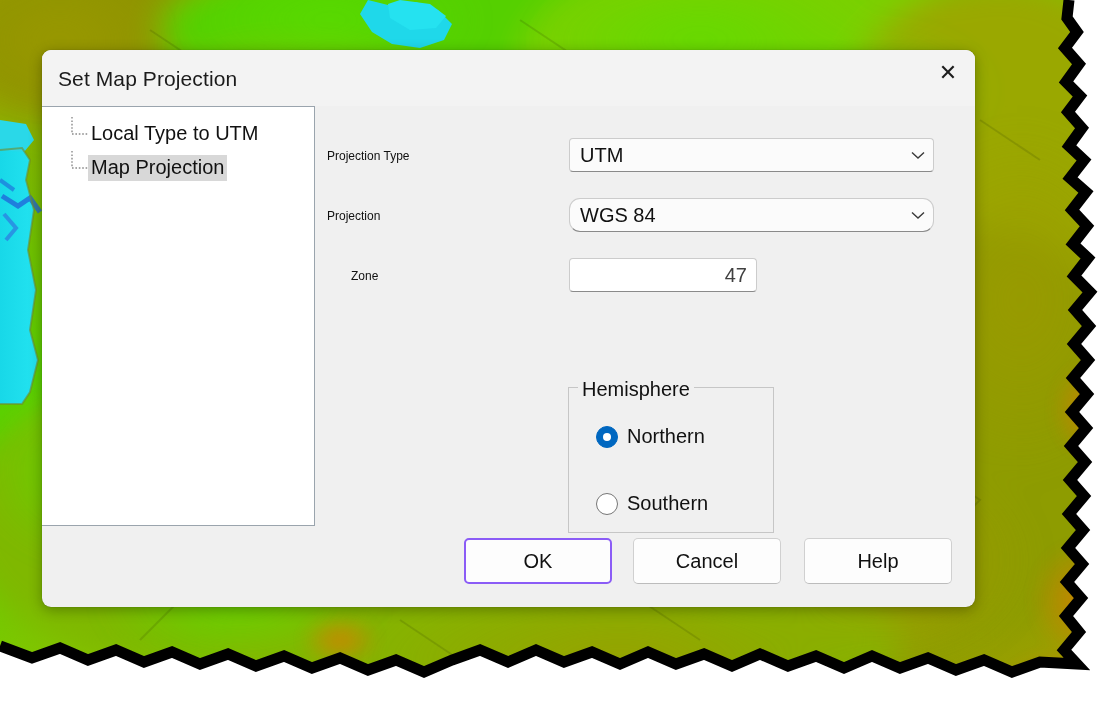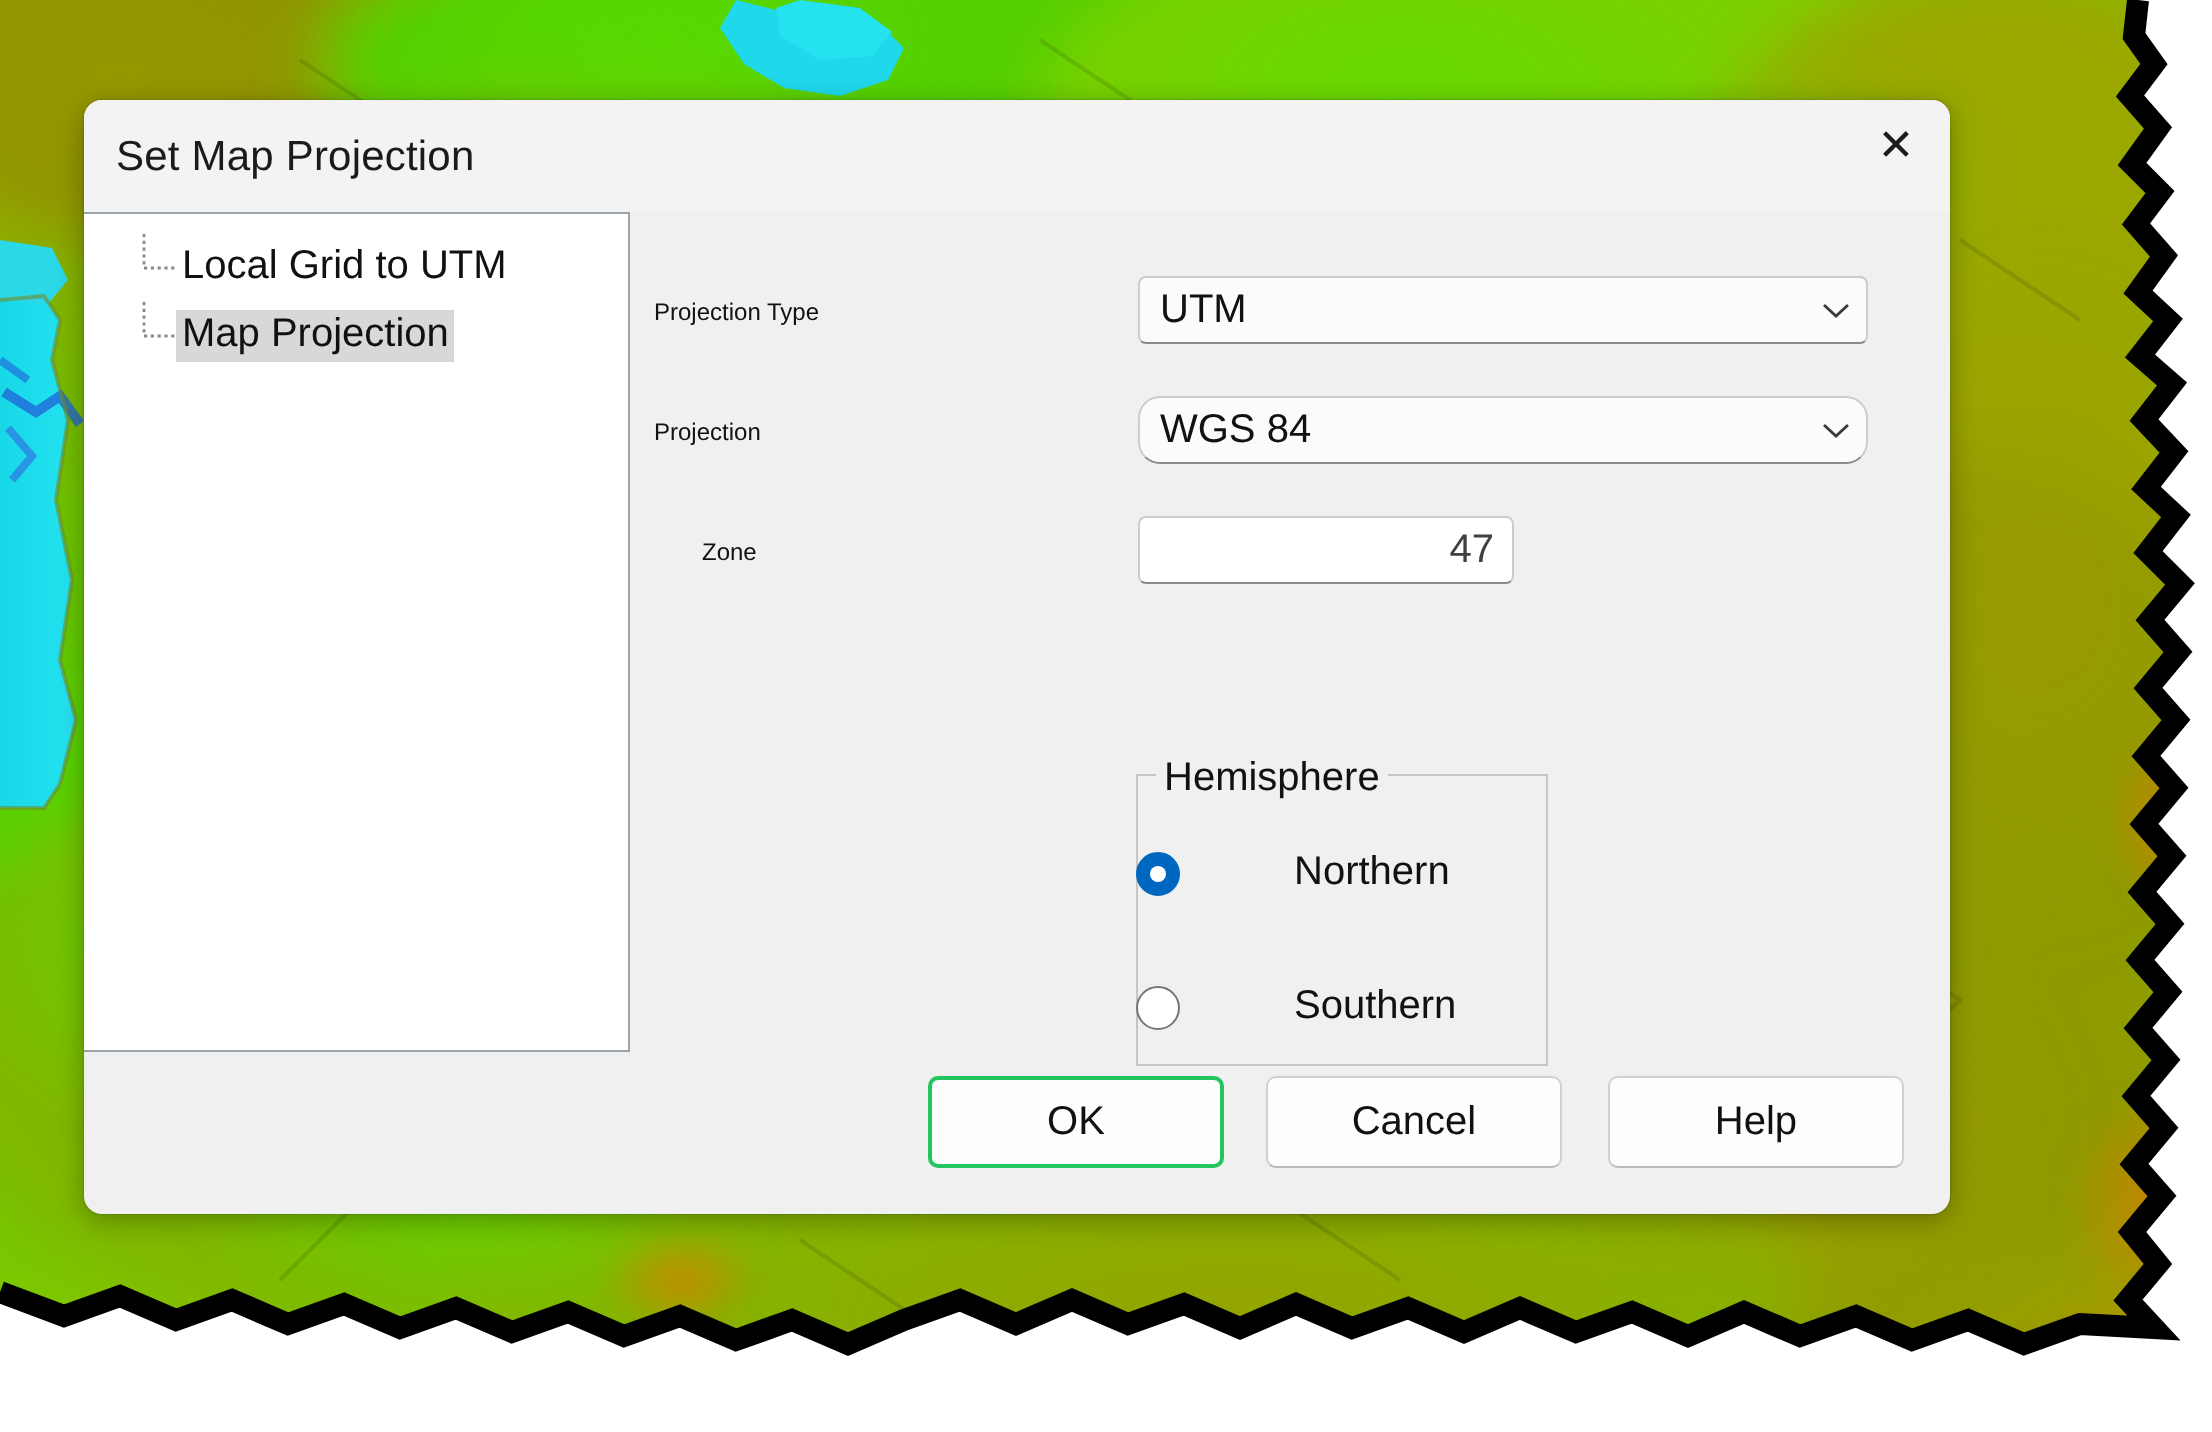--- a/index.html
+++ b/index.html
@@ -191,25 +191,24 @@
     position: absolute;
     left: 10px; top: 0px;
     background: #f0f0f0;
     padding: 0 4px;
     font-size: 20px;
     color: #111111;
     white-space: nowrap;
   }
   .radio-row {
     position: absolute;
-    left: 0;
+    left: 28px;
     display: flex;
     align-items: center;
     cursor: default;
-    gap: 48px;
   }
   .radio-mark {
     width: 22px; height: 22px;
     border-radius: 50%;
     border: 1.5px solid #767676;
     background: #ffffff;
     display: flex;
     align-items: center;
     justify-content: center;
     flex: none;
@@ -247,21 +246,21 @@
     border-bottom: 1px solid #bcbcbc;
     border-radius: 5px;
     display: flex;
     align-items: center;
     justify-content: center;
     font-size: 20px;
     color: #111111;
     cursor: default;
   }
   .dlg-button.default {
-    border: 2px solid #22c55e;
+    border: 2px solid #8b5cf6;
   }
 </style>
 </head>
 <body>
 
 <div id="map-background">
   <svg class="dem-layer" viewBox="0 0 1106 716" preserveAspectRatio="none">
     <defs>
       <linearGradient id="gTerrain" x1="0" y1="0" x2="1" y2="1">
         <stop offset="0%" stop-color="#b0a800"></stop>
@@ -407,21 +406,21 @@
   </div>
 
   <div id="tree-panel">
     <div class="tree-items">
 
       <div class="tree-row">
         <svg class="tree-connector" viewBox="0 0 18 34">
           <line x1="1" y1="0" x2="1" y2="17" stroke="#8a8a8a" stroke-width="1.4" stroke-dasharray="1.6 1.8"></line>
           <line x1="1" y1="17" x2="18" y2="17" stroke="#8a8a8a" stroke-width="1.4" stroke-dasharray="1.6 1.8"></line>
         </svg>
-        <span class="tree-label">Local Grid to UTM</span>
+        <span class="tree-label">Local Type to UTM</span>
       </div>
 
       <div class="tree-row selected">
         <svg class="tree-connector" viewBox="0 0 18 34">
           <line x1="1" y1="0" x2="1" y2="17" stroke="#8a8a8a" stroke-width="1.4" stroke-dasharray="1.6 1.8"></line>
           <line x1="1" y1="17" x2="18" y2="17" stroke="#8a8a8a" stroke-width="1.4" stroke-dasharray="1.6 1.8"></line>
         </svg>
         <span class="tree-label">Map Projection</span>
       </div>
 

